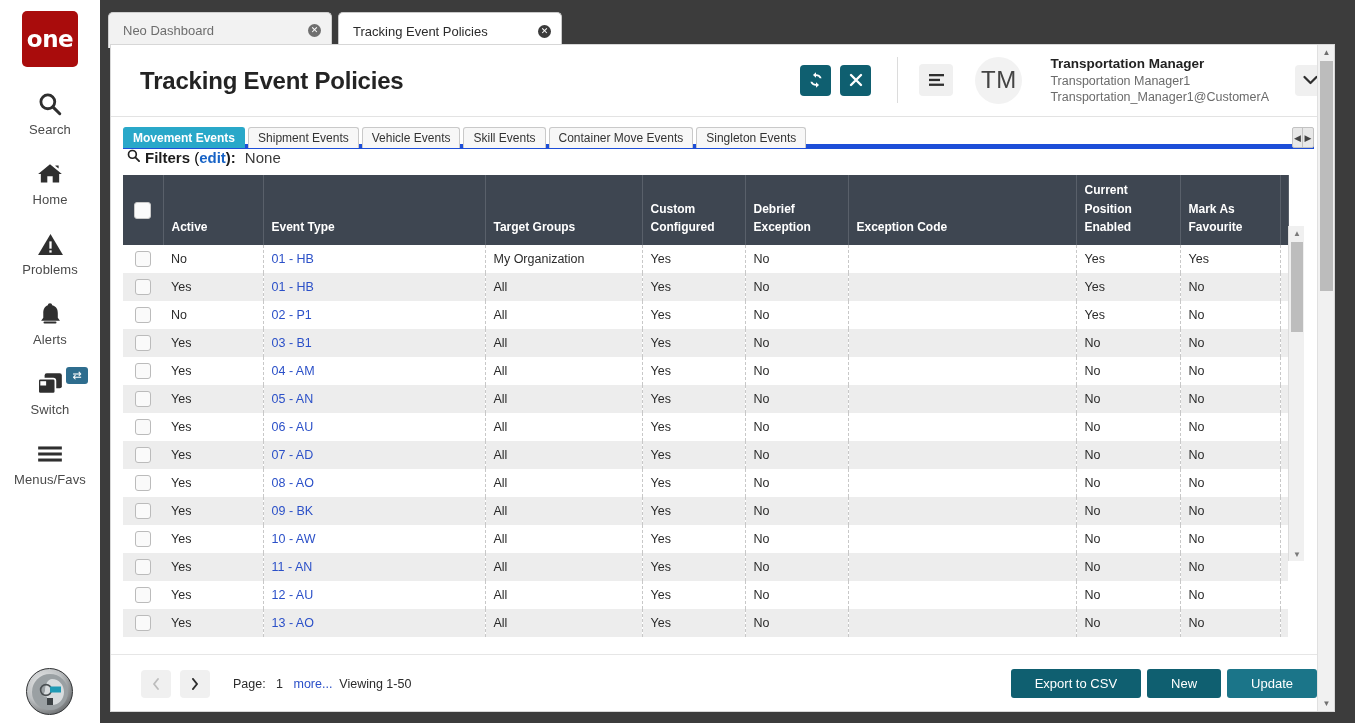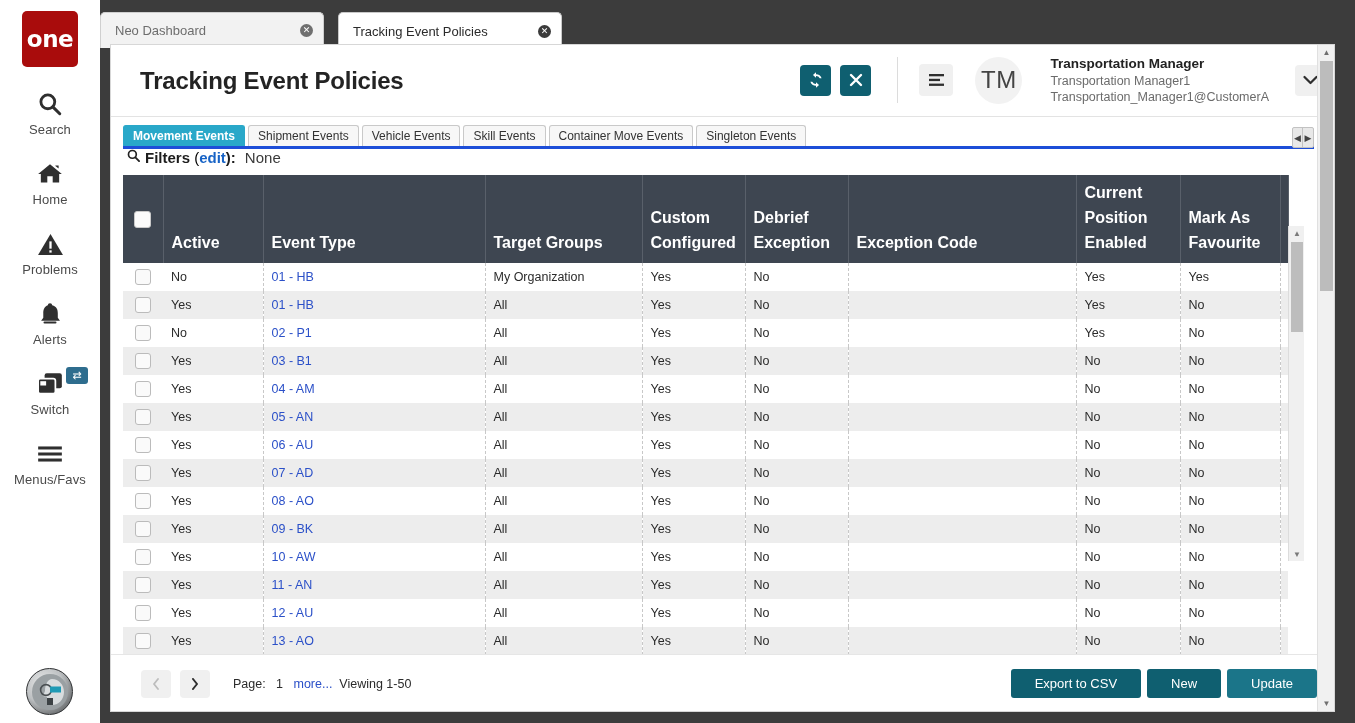--- a/index.html
+++ b/index.html
@@ -105,22 +105,22 @@
   .caret {
     width: 31px; height: 31px; background: #f0f0f0; border-radius: 4px;
     display:flex; align-items:center; justify-content:center;
     margin-left: 26px; cursor: pointer; color: #333;
   }
 
   
   .content { position: relative; padding: 10px 0 0 12px; height: 595px; }
 
   
-  .itabs { position: relative; display: flex; align-items: flex-end; height: 22px;
-           border-bottom: 3px solid #1d4ed8; width: 1191px; }
+  .itabs { position: relative; display: flex; align-items: flex-start; height: 22px;
+           border-bottom: 5px solid #1d4ed8; width: 1191px; }
   .itab {
     height: 21px; padding: 0 9px; font-size: 12px; color: #333;
     background: #f7f7f7; border: 1px solid #c9c9c9; border-bottom: none;
     border-radius: 3px 3px 0 0; display:flex; align-items:center; margin-right: 3px;
     cursor: pointer; white-space: nowrap;
   }
   .itab.sel { background: #29a8c9; border-color: #29a8c9; color: #fff; font-weight: 700; }
   .itab-arrows {
     position: absolute; right: 0; top: 0; height: 21px; display: flex;
     border: 1px solid #c2c2c2; background: #e8e8e8; border-radius: 2px;
@@ -135,21 +135,21 @@
   .filters { display: flex; align-items: flex-start; height: 26px; padding-left: 4px; font-size: 15px; }
   .filters .fz { color: #222; margin-right: 5px; font-size: 13px; }
   .filters b { color: #1d1d1d; font-weight: 700; }
   .filters a { color: #1763c6; text-decoration: none; font-weight: 700; cursor: pointer; }
   .filters .none { color: #3a3a3a; margin-left: 9px; }
 
   
   .tblwrap { position: relative; width: 1197px; }
   table { border-collapse: collapse; table-layout: fixed; width: 1165px; }
   thead th {
-    background: #3e4651; color: #ffffff; font-size: 16px; font-weight: 700;
+    background: #3e4651; color: #ffffff; font-size: 12px; font-weight: 700;
     text-align: left; vertical-align: bottom; padding: 6px 8px 8px 8px;
     height: 50px; border-right: 1px solid #59606a; line-height: 1.55;
   }
   thead th.cbcol { width: 40px; padding: 0; text-align: center; vertical-align: middle; }
   tbody td {
     font-size: 12.5px; color: #2b2b2b; padding: 6px 8px; height: 28px;
     border-right: 1px dashed #c8c8c8; white-space: nowrap; overflow: hidden;
   }
   tbody td.cbcol { border-right: none; text-align: center; padding: 0; }
   tbody tr.alt td { background: #ededed; }
@@ -286,21 +286,21 @@
         <circle cx="16" cy="18" r="5.4" fill="none" stroke="#4a4f52" stroke-width="1.6"></circle>
         <rect x="20" y="14.5" width="11" height="6" fill="#1f9ab5"></rect>
         <rect x="17" y="26" width="6" height="7" fill="#3c4245"></rect>
       </svg>
     </div>
   </div>
 
   <div class="right">
 
     <div class="tabstrip">
-      <div class="btab inactive" style="left:0; width:224px;">
+      <div class="btab inactive" style="left:8px; width:224px;">
         <span class="t">Neo Dashboard</span>
         <span class="xbtn" style="margin-left:auto;">✕</span>
       </div>
       <div class="btab active" style="left:238px; width:224px;">
         <span class="t">Tracking Event Policies</span>
         <span class="xbtn" style="margin-left:auto;">✕</span>
       </div>
     </div>
 
     <div class="card">

